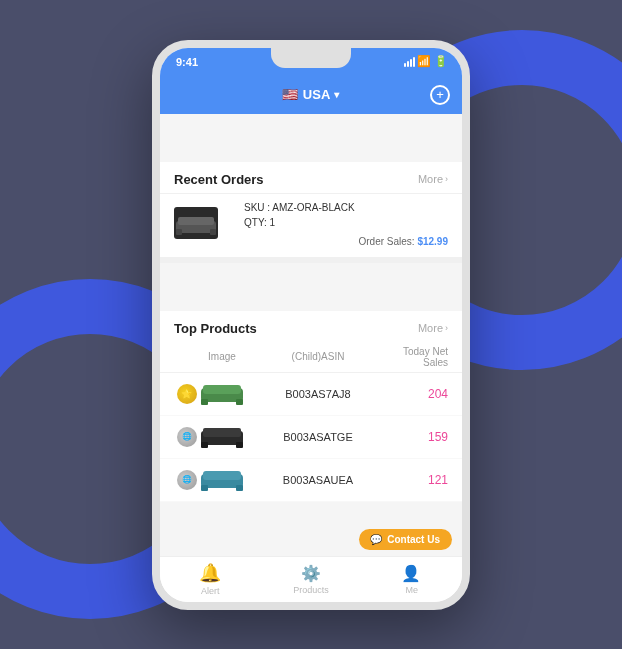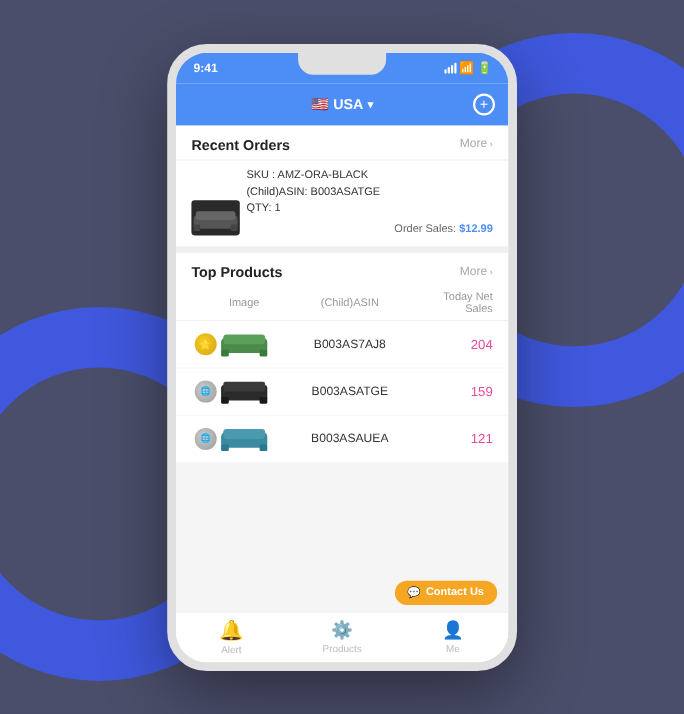--- a/index.html
+++ b/index.html
@@ -124,20 +124,21 @@
       overflow: hidden;
     }
 
     
     .section-header {
       display: flex;
       justify-content: space-between;
       align-items: center;
       padding: 10px 14px 6px;
       background: #fff;
+      margin-top: 48px;
     }
 
     .section-title {
       font-size: 13px;
       font-weight: 700;
       color: #222;
     }
 
     .section-more {
       font-size: 11px;
@@ -156,22 +157,22 @@
     }
 
     .order-date {
       font-size: 10px;
       color: #999;
       margin-bottom: 8px;
     }
 
     .order-item {
       display: flex;
-      align-items: flex-end;
-      gap: 6px;
+      align-items: center;
+      gap: 26px;
     }
 
     .order-image {
       width: 44px;
       height: 32px;
       background: #2c2c2c;
       border-radius: 3px;
       flex-shrink: 0;
       position: relative;
       overflow: hidden;
@@ -405,21 +406,20 @@
         <div class="order-image sofa-dark">
           <svg viewBox="0 0 44 32" width="44" height="32">
             <rect x="2" y="14" width="40" height="12" rx="3" fill="#555"></rect>
             <rect x="4" y="10" width="36" height="8" rx="2" fill="#666"></rect>
             <rect x="2" y="22" width="6" height="6" rx="1" fill="#444"></rect>
             <rect x="36" y="22" width="6" height="6" rx="1" fill="#444"></rect>
           </svg>
         </div>
         <div class="order-details">
           <div class="order-sku">SKU : AMZ-ORA-BLACK</div>
-          <div class="order-sku">(Child)ASIN: B003ASATGE</div>
           <div class="order-sku">QTY: 1</div>
           <div class="order-sales">
             <span>Order Sales:</span>
             <span class="order-sales-amount">$12.99</span>
           </div>
         </div>
       </div>
     </div>
 
     <div class="divider"></div>

